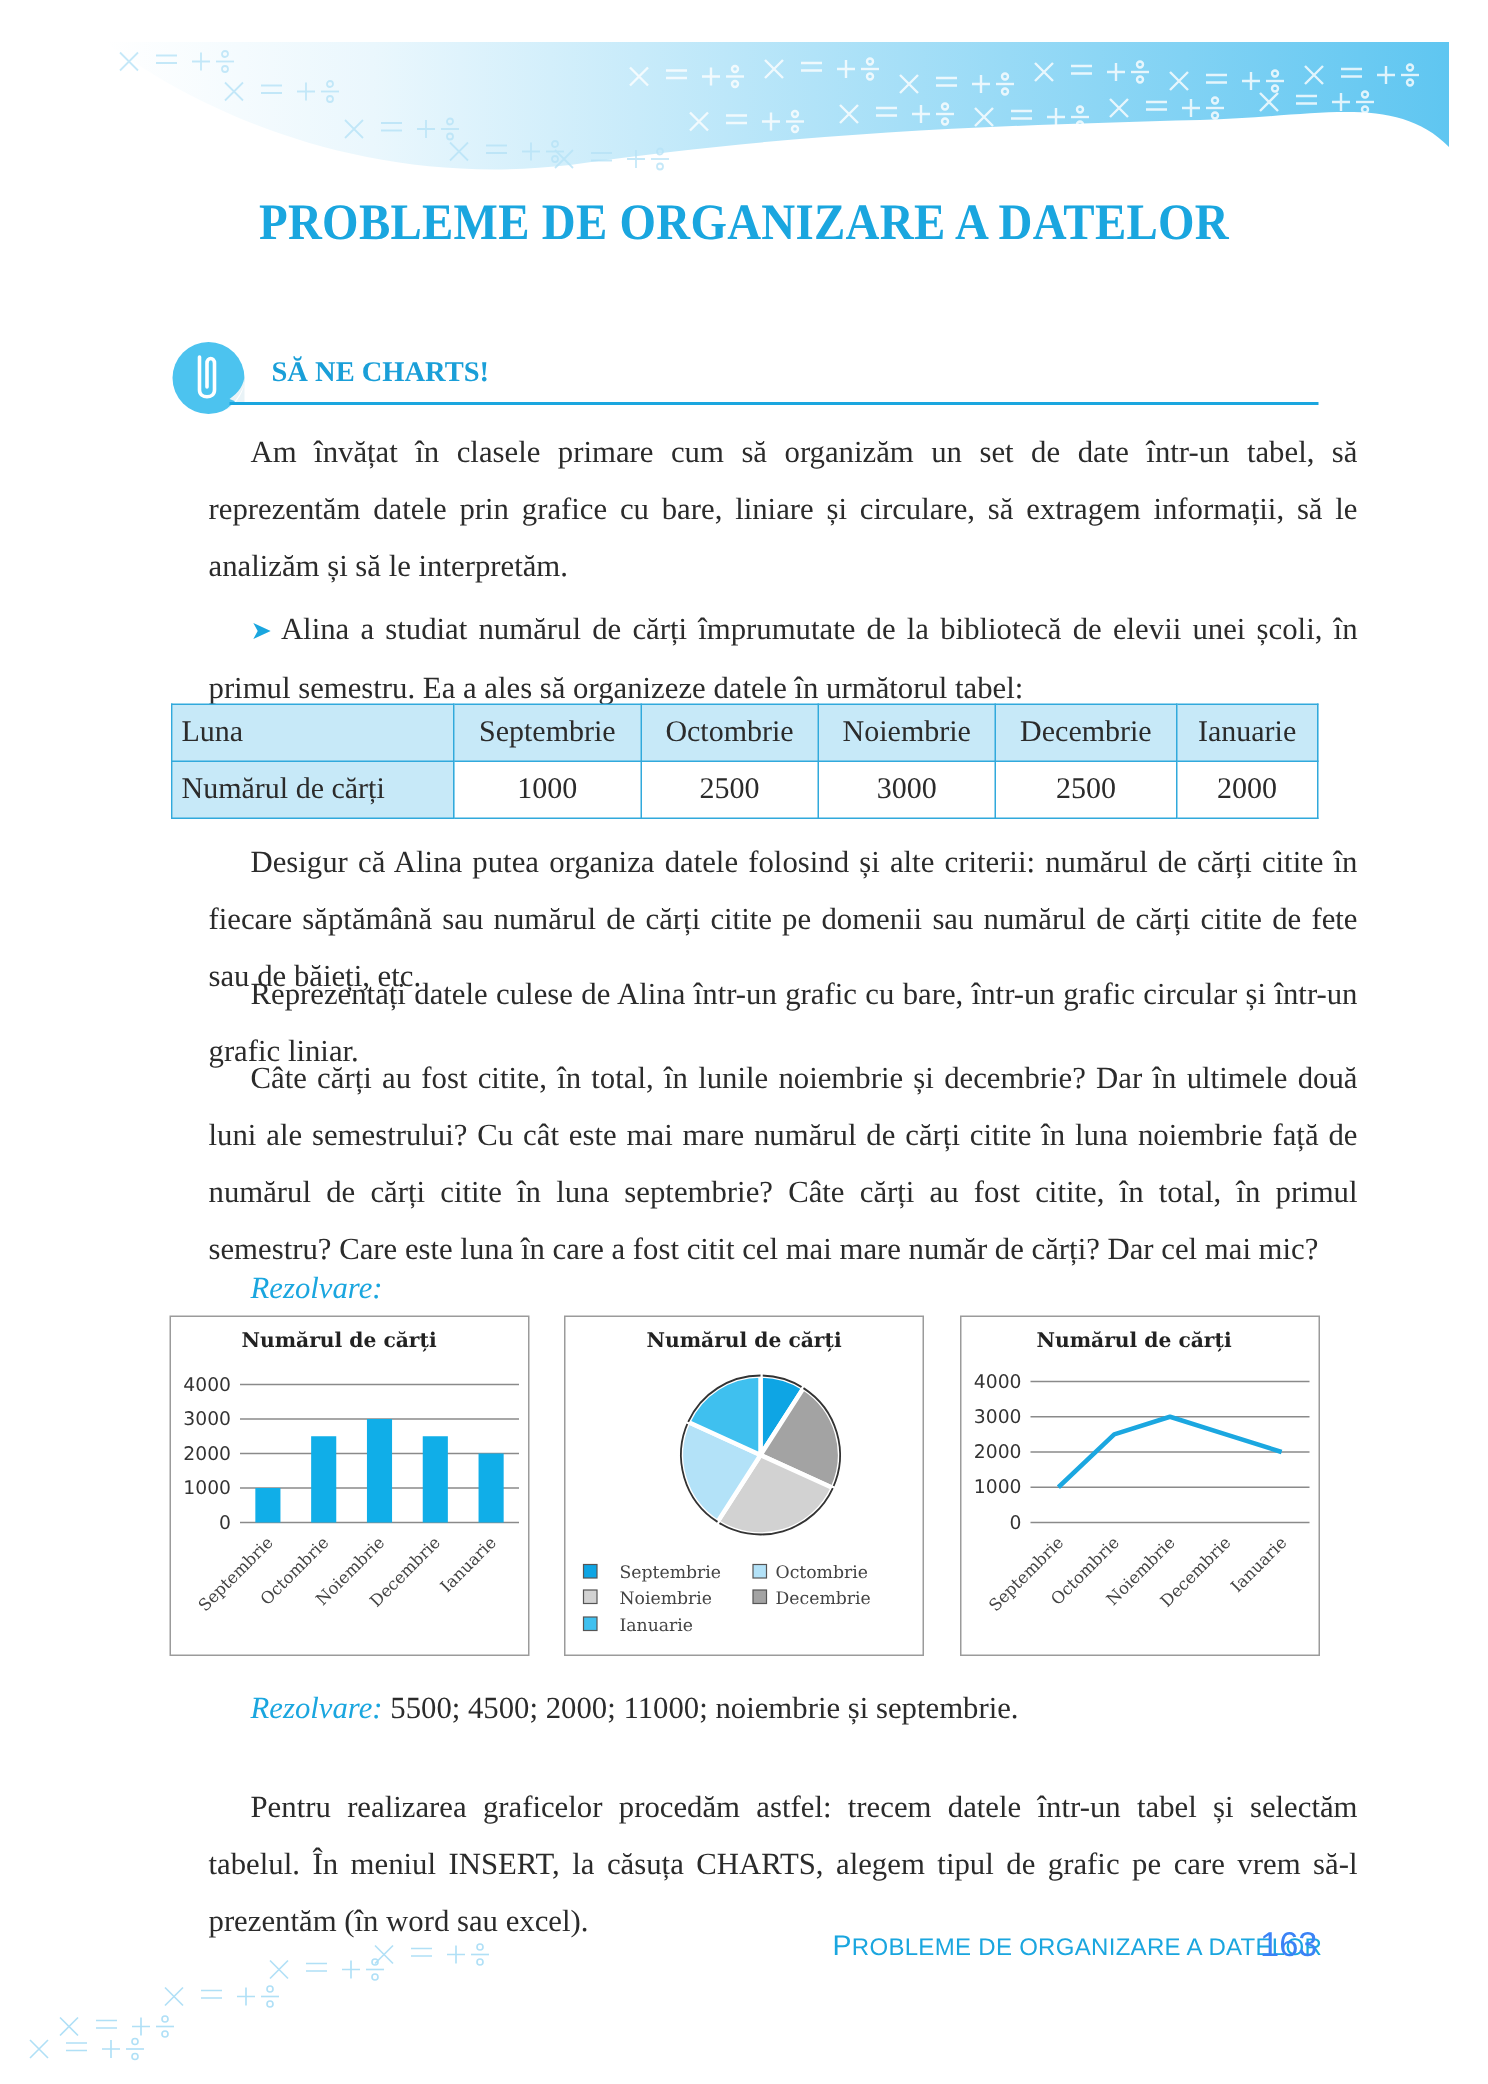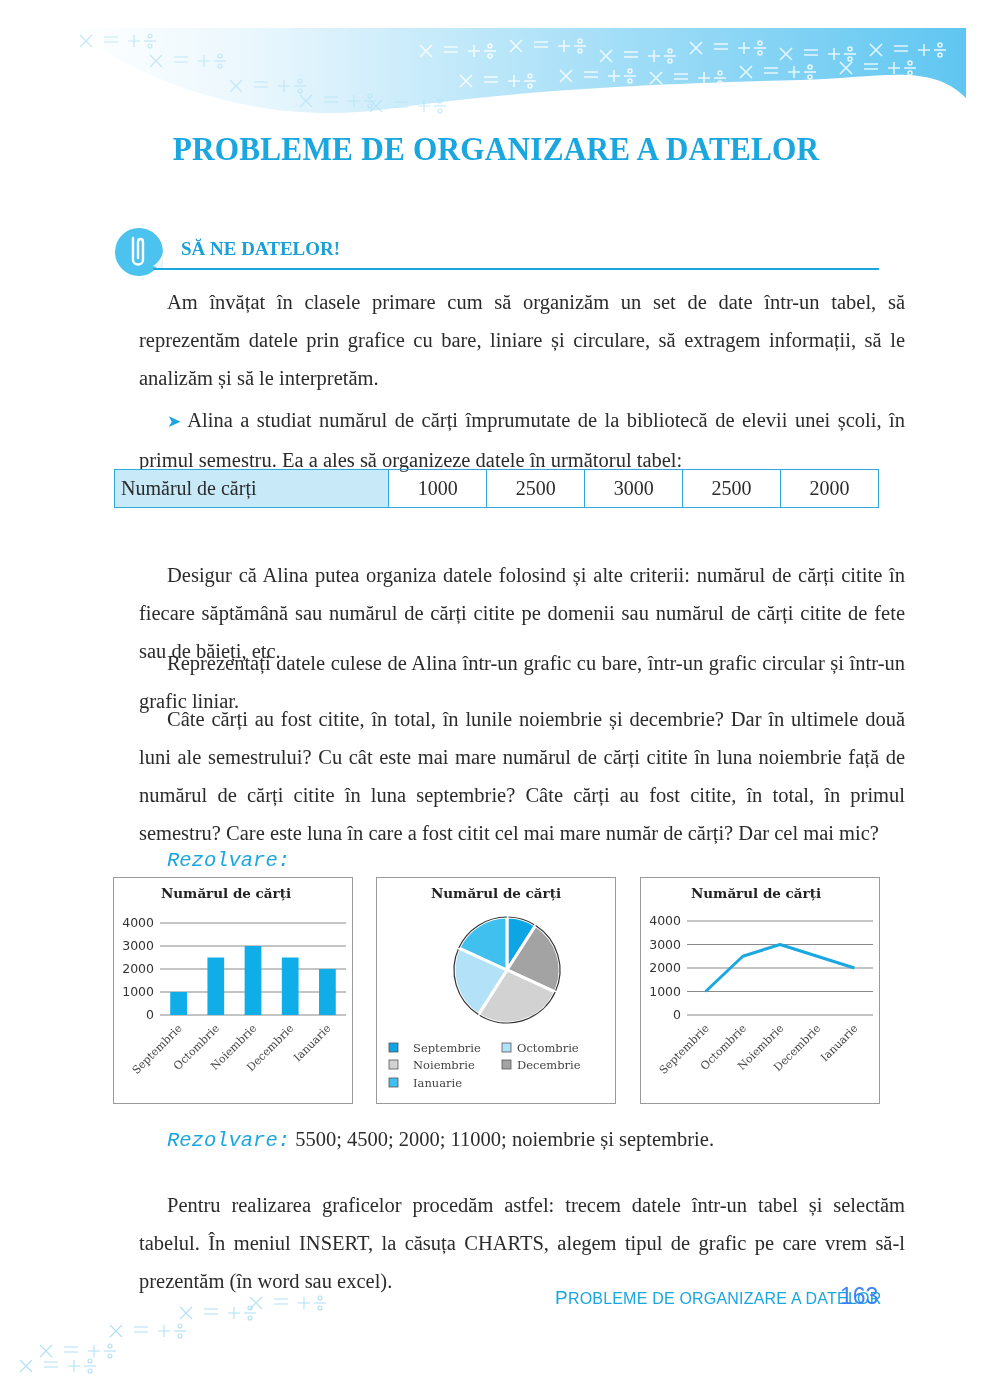--- a/index.html
+++ b/index.html
@@ -12,21 +12,21 @@
     letter-spacing: 0.2px; transform: scaleX(0.92); }
   .section-head { position: absolute; left: 113px; top: 226px; width: 766px; height: 44px; }
   .section-head .rule { position: absolute; left: 40px; right: 0; bottom: 0; height: 2px; background: #1aa6df; }
   .section-head .label { position: absolute; left: 68px; top: 12px; font-family: "Liberation Serif", serif;
     font-weight: bold; font-size: 19px; color: #1a9fd8; }
   .badge { position: absolute; left: 0; top: 0; width: 54px; height: 54px; }
   .para { position: absolute; left: 114px; width: 766px; font-family: "Liberation Serif", serif;
     font-size: 20.5px; line-height: 38px; text-align: justify; color: #2b2b2b; margin-left: 25px; }
   .para .indent { display: inline-block; width: 28px; }
   .arrow { color: #1aa6df; font-size: 17px; margin-right: 6px; }
-  .accent { color: #1aa6df; font-style: italic; font-family: Liberation Mono, monospace; }
+  .accent { color: #1aa6df; font-style: italic; }
   table.data { position: absolute; left: 114px; top: 469px; width: 765px; border-collapse: collapse;
     font-family: "Liberation Serif", serif; font-size: 20px; color: #2b2b2b; }
   table.data td { border: 1.5px solid #31a9dc; height: 37px; padding: 0 6px; text-align: center; }
   table.data tr.head td { background: #c7e9f8; }
   table.data td.rowhead { background: #c7e9f8; text-align: left; }
   .chart-box { position: absolute; top: 877px; height: 225px; border: 1px solid #9b9b9b; background: #fff; }
   .chart-box svg { width: 100%; height: 100%; display: block; }
   .chart-title { font-family: "DejaVu Serif", serif; font-weight: bold; font-size: 13.5px; fill: #222; }
   .tick { font-family: "DejaVu Sans", sans-serif; font-size: 12.5px; fill: #333; }
   .cat { font-family: "DejaVu Serif", serif; font-size: 11px; fill: #444; }
@@ -84,29 +84,37 @@
 <div class="page-title">PROBLEME DE ORGANIZARE A DATELOR</div>
 
 <div class="section-head">
   <svg class="badge" viewBox="0 0 54 54">
     <circle cx="26" cy="26" r="24" fill="#4cc3ef"></circle>
     <path d="M40 40 C46 36 50 30 50 24 L50 44 Z" fill="#e9f3f7"></path>
     <path d="M36 48 C44 44 48 38 50 30 C46 40 42 44 36 48 Z" fill="#ffffff"></path>
     <path d="M20 12 L20 34 C20 40 30 40 30 34 L30 16 C30 12 25 12 25 16 L25 32" fill="none" stroke="#ffffff" stroke-width="2.4" stroke-linecap="round"></path>
   </svg>
   <div class="rule"></div>
-  <div class="label">SĂ NE DATELOR!</div>
+  <div class="label">SĂ NE CHARTS!</div>
 </div>
 
 <div class="para" style="top:283px;"><span class="indent"></span><span>Am învățat în clasele primare cum să organizăm un set de date într-un tabel, să reprezentăm datele prin grafice cu bare, liniare și circulare, să extragem informații, să le analizăm și să le interpretăm.</span></div>
 
 <div class="para" style="top:401px;"><span class="indent"></span><span class="arrow">➤</span><span>Alina a studiat numărul de cărți împrumutate de la bibliotecă de elevii unei școli, în primul semestru. Ea a ales să organizeze datele în următorul tabel:</span></div>
 
 <table class="data">
   <tbody>
+      <tr class="head">
+    <td class="rowhead" style="width:175px;">Luna</td>
+    <td>Septembrie</td>
+    <td>Octombrie</td>
+    <td>Noiembrie</td>
+    <td>Decembrie</td>
+    <td>Ianuarie</td>
+  </tr>
   <tr>
     <td class="rowhead">Numărul de cărți</td>
     <td>1000</td>
     <td>2500</td>
     <td>3000</td>
     <td>2500</td>
     <td>2000</td>
   </tr>
 </tbody>
   </table>

